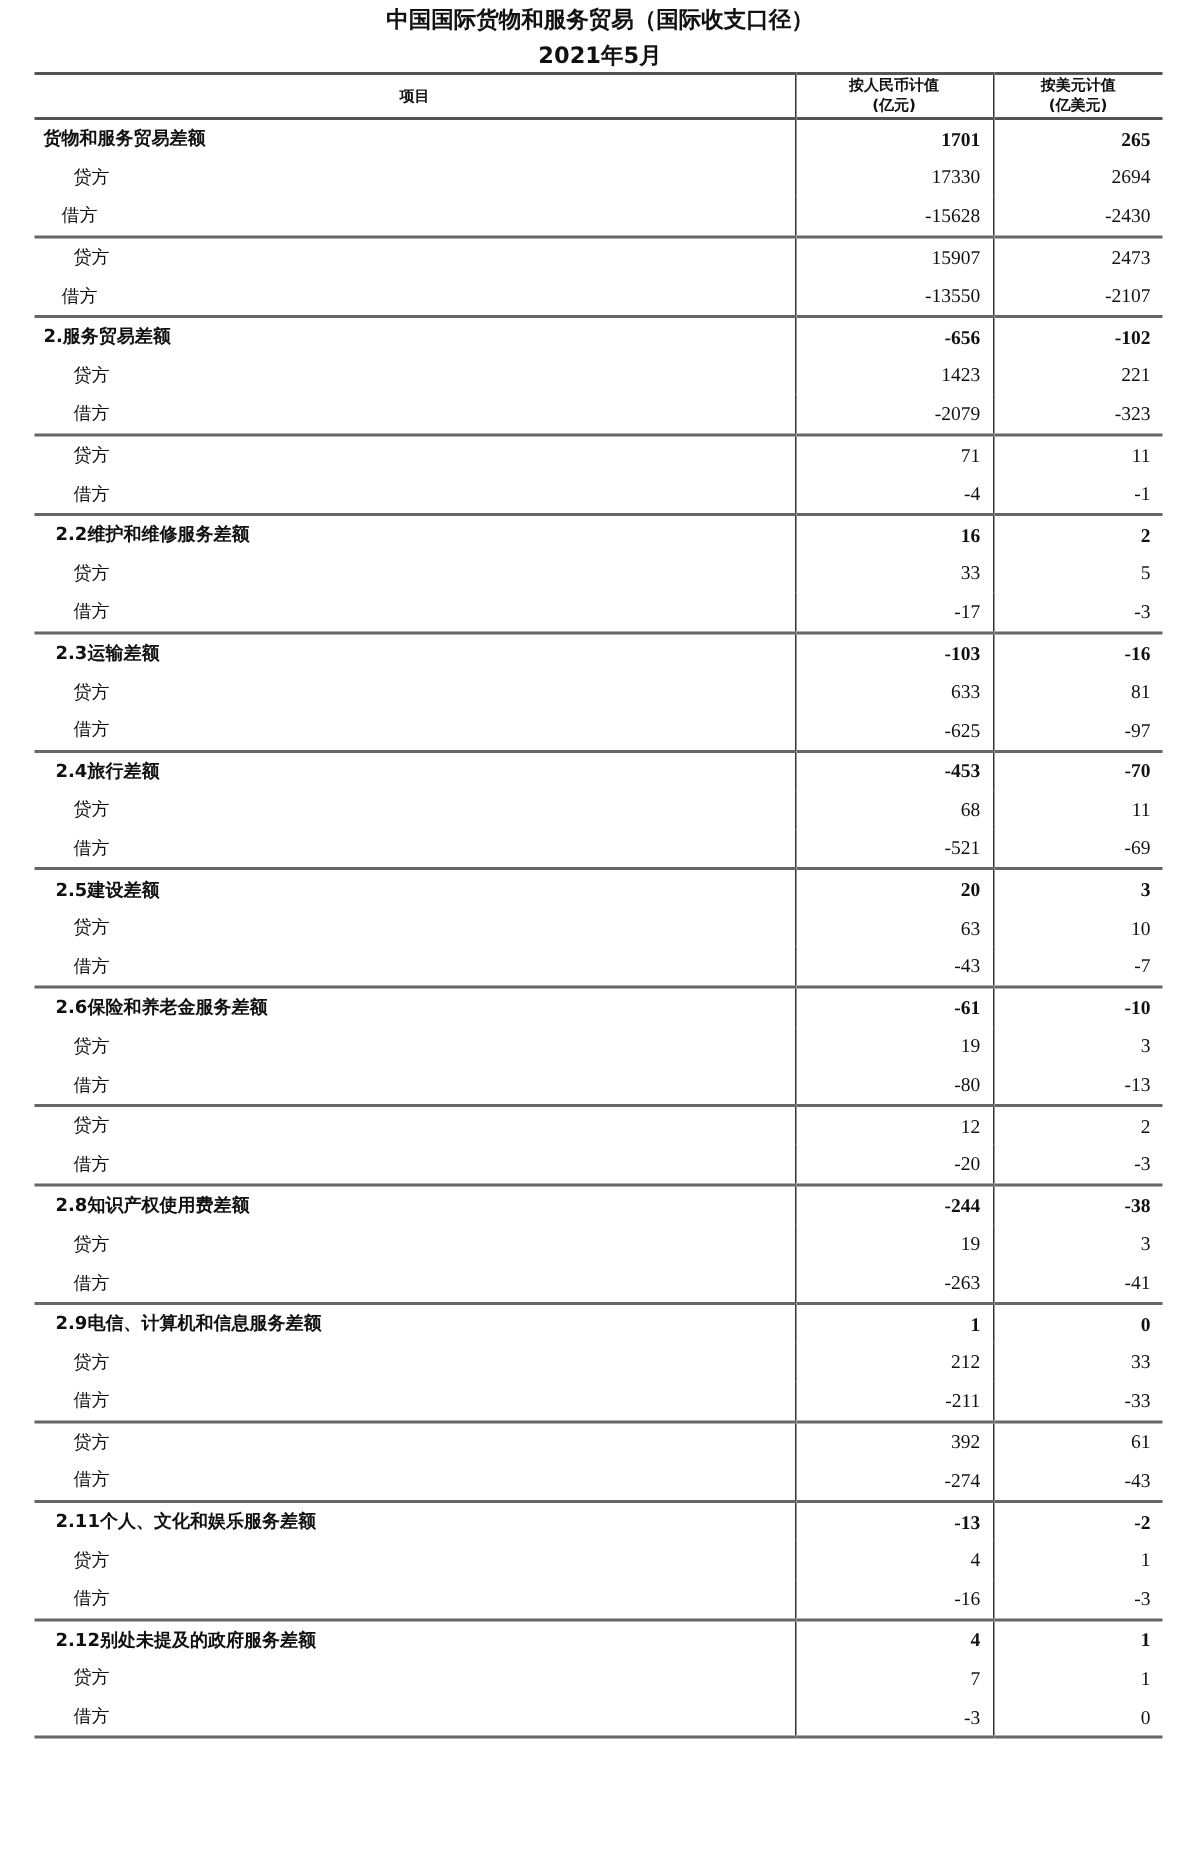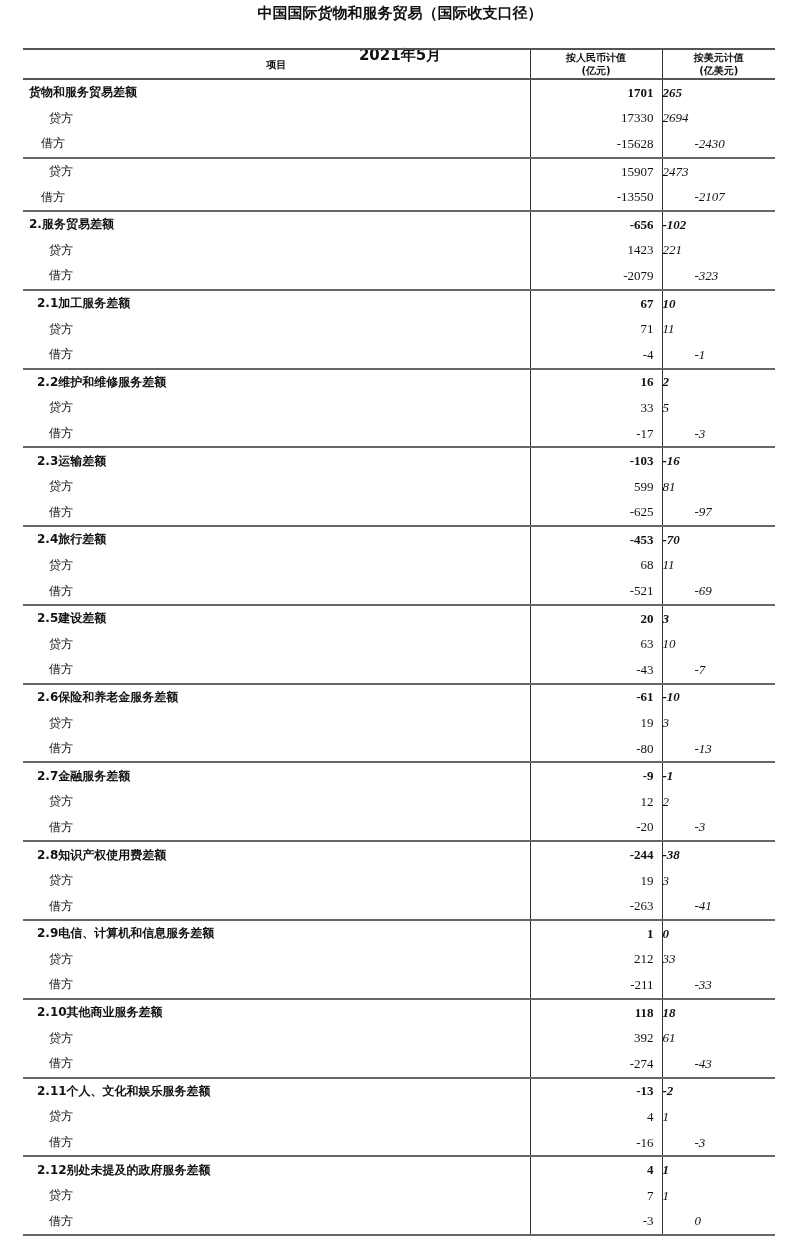--- a/index.html
+++ b/index.html
@@ -1,30 +1,30 @@
 <!DOCTYPE html>
 <html><head>
 <meta charset="utf-8">
 <style>
   html, body { margin:0; padding:0; background:#ffffff; }
   body { width:800px; height:1240px; position:relative; font-family:"DejaVu Sans", sans-serif; color:#111; overflow:hidden; }
   .title { position:absolute; left:0; width:800px; text-align:center; font-weight:bold; font-size:15px; }
   .t1 { top:4px; }
-  .t2 { top:46px; }
+  .t2 { top:28px; }
   table.bop { position:absolute; left:23px; top:48px; width:752px; border-collapse:collapse; table-layout:fixed; }
   table.bop col.c1 { width:507px; }
   table.bop col.c2 { width:132px; }
   table.bop col.c3 { width:113px; }
   thead tr th { border-top:2px solid #555; border-bottom:2px solid #555; font-weight:bold; font-size:10px; height:28px; padding:0; line-height:13px; vertical-align:middle; }
   th.h-item { border-right:1px solid #333; }
   th.h-rmb { border-right:1px solid #333; }
   td { padding:0; height:25.6px; font-size:12px; vertical-align:middle; }
   td.lab { padding-left:6px; border-right:1px solid #333; }
   td.rmb { text-align:right; padding-right:8px; border-right:1px solid #333; font-family:"Liberation Serif", serif; font-size:13px; }
-  td.usd { text-align:left; padding-right:8px; font-family:"Liberation Serif", serif; font-size:13px;font-style:italic; }
+  td.usd { text-align:right; padding-right:8px; font-family:"Liberation Serif", serif; font-size:13px; }
   tr.bal td { font-weight:bold; }
   tr.grp-end td { border-bottom:2px solid #666;padding-left:32px; }
   tr.sub td.lab { padding-left:26px; }
   tr.bal.lvl2 td.lab { padding-left:14px; }
   tr.sub.lvl2 td.lab { padding-left:26px; }
 </style>
 </head>
 <body>
 
 <div class="title t1">中国国际货物和服务贸易（国际收支口径）</div>
@@ -83,25 +83,20 @@
       <tr class="sub">
         <td class="lab">贷方</td>
         <td class="rmb">1423</td>
         <td class="usd">221</td>
       </tr>
       <tr class="sub grp-end">
         <td class="lab">借方</td>
         <td class="rmb">-2079</td>
         <td class="usd">-323</td>
       </tr>
-      <tr class="bal lvl2">
-        <td class="lab">2.1加工服务差额</td>
-        <td class="rmb">67</td>
-        <td class="usd">10</td>
-      </tr>
       <tr class="sub lvl2">
         <td class="lab">贷方</td>
         <td class="rmb">71</td>
         <td class="usd">11</td>
       </tr>
       <tr class="sub grp-end lvl2">
         <td class="lab">借方</td>
         <td class="rmb">-4</td>
         <td class="usd">-1</td>
       </tr>
@@ -120,21 +115,21 @@
         <td class="rmb">-17</td>
         <td class="usd">-3</td>
       </tr>
       <tr class="bal lvl2">
         <td class="lab">2.3运输差额</td>
         <td class="rmb">-103</td>
         <td class="usd">-16</td>
       </tr>
       <tr class="sub lvl2">
         <td class="lab">贷方</td>
-        <td class="rmb">599</td>
+        <td class="rmb">633</td>
         <td class="usd">81</td>
       </tr>
       <tr class="sub grp-end lvl2">
         <td class="lab">借方</td>
         <td class="rmb">-625</td>
         <td class="usd">-97</td>
       </tr>
       <tr class="bal lvl2">
         <td class="lab">2.4旅行差额</td>
         <td class="rmb">-453</td>
@@ -173,25 +168,20 @@
       <tr class="sub lvl2">
         <td class="lab">贷方</td>
         <td class="rmb">19</td>
         <td class="usd">3</td>
       </tr>
       <tr class="sub grp-end lvl2">
         <td class="lab">借方</td>
         <td class="rmb">-80</td>
         <td class="usd">-13</td>
       </tr>
-      <tr class="bal lvl2">
-        <td class="lab">2.7金融服务差额</td>
-        <td class="rmb">-9</td>
-        <td class="usd">-1</td>
-      </tr>
       <tr class="sub lvl2">
         <td class="lab">贷方</td>
         <td class="rmb">12</td>
         <td class="usd">2</td>
       </tr>
       <tr class="sub grp-end lvl2">
         <td class="lab">借方</td>
         <td class="rmb">-20</td>
         <td class="usd">-3</td>
       </tr>
@@ -217,25 +207,20 @@
       </tr>
       <tr class="sub lvl2">
         <td class="lab">贷方</td>
         <td class="rmb">212</td>
         <td class="usd">33</td>
       </tr>
       <tr class="sub grp-end lvl2">
         <td class="lab">借方</td>
         <td class="rmb">-211</td>
         <td class="usd">-33</td>
-      </tr>
-      <tr class="bal lvl2">
-        <td class="lab">2.10其他商业服务差额</td>
-        <td class="rmb">118</td>
-        <td class="usd">18</td>
       </tr>
       <tr class="sub lvl2">
         <td class="lab">贷方</td>
         <td class="rmb">392</td>
         <td class="usd">61</td>
       </tr>
       <tr class="sub grp-end lvl2">
         <td class="lab">借方</td>
         <td class="rmb">-274</td>
         <td class="usd">-43</td>

